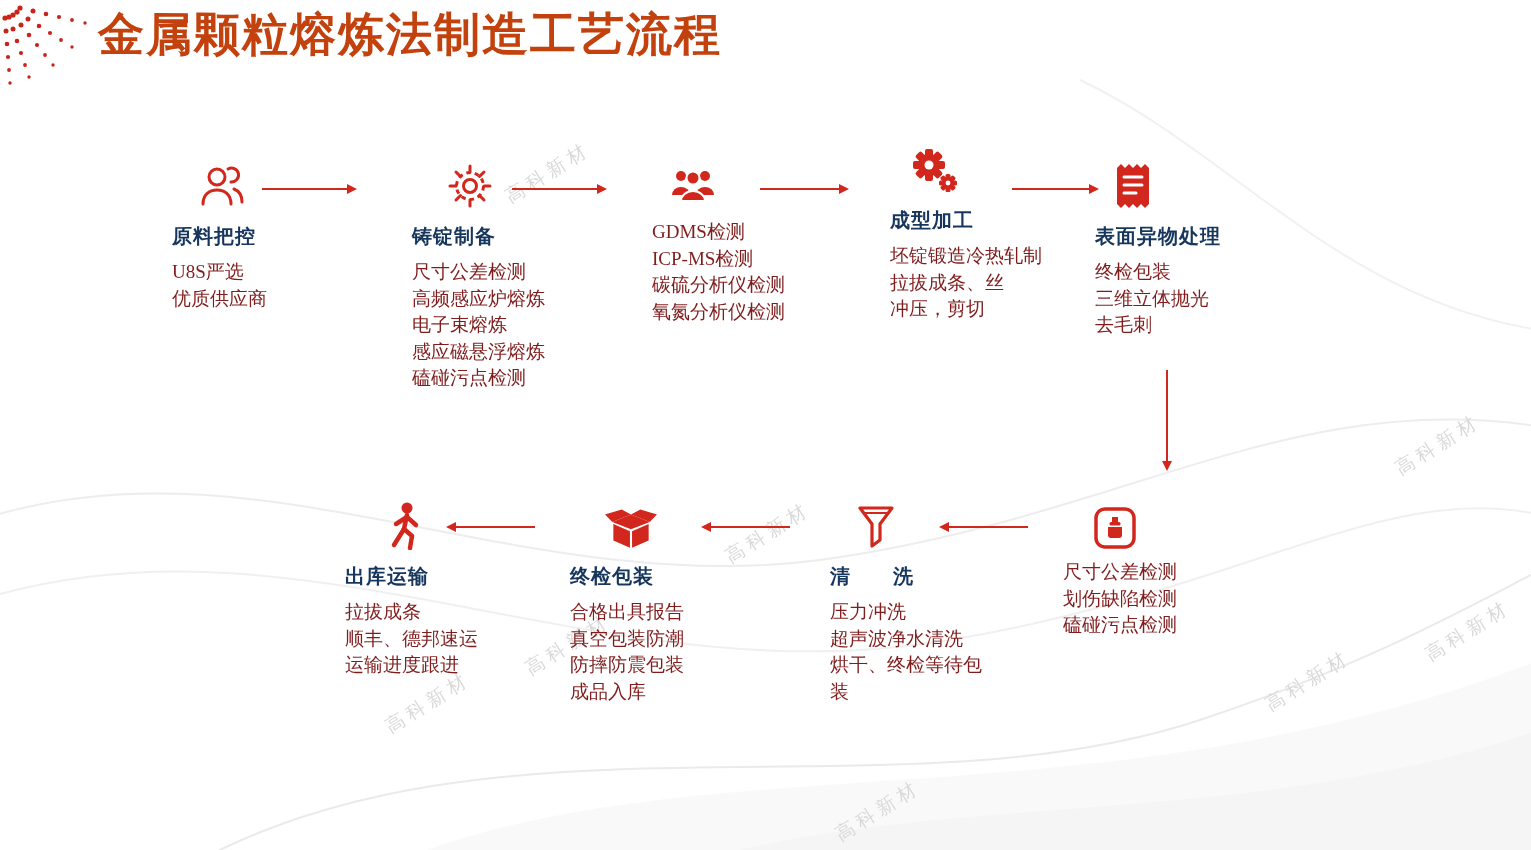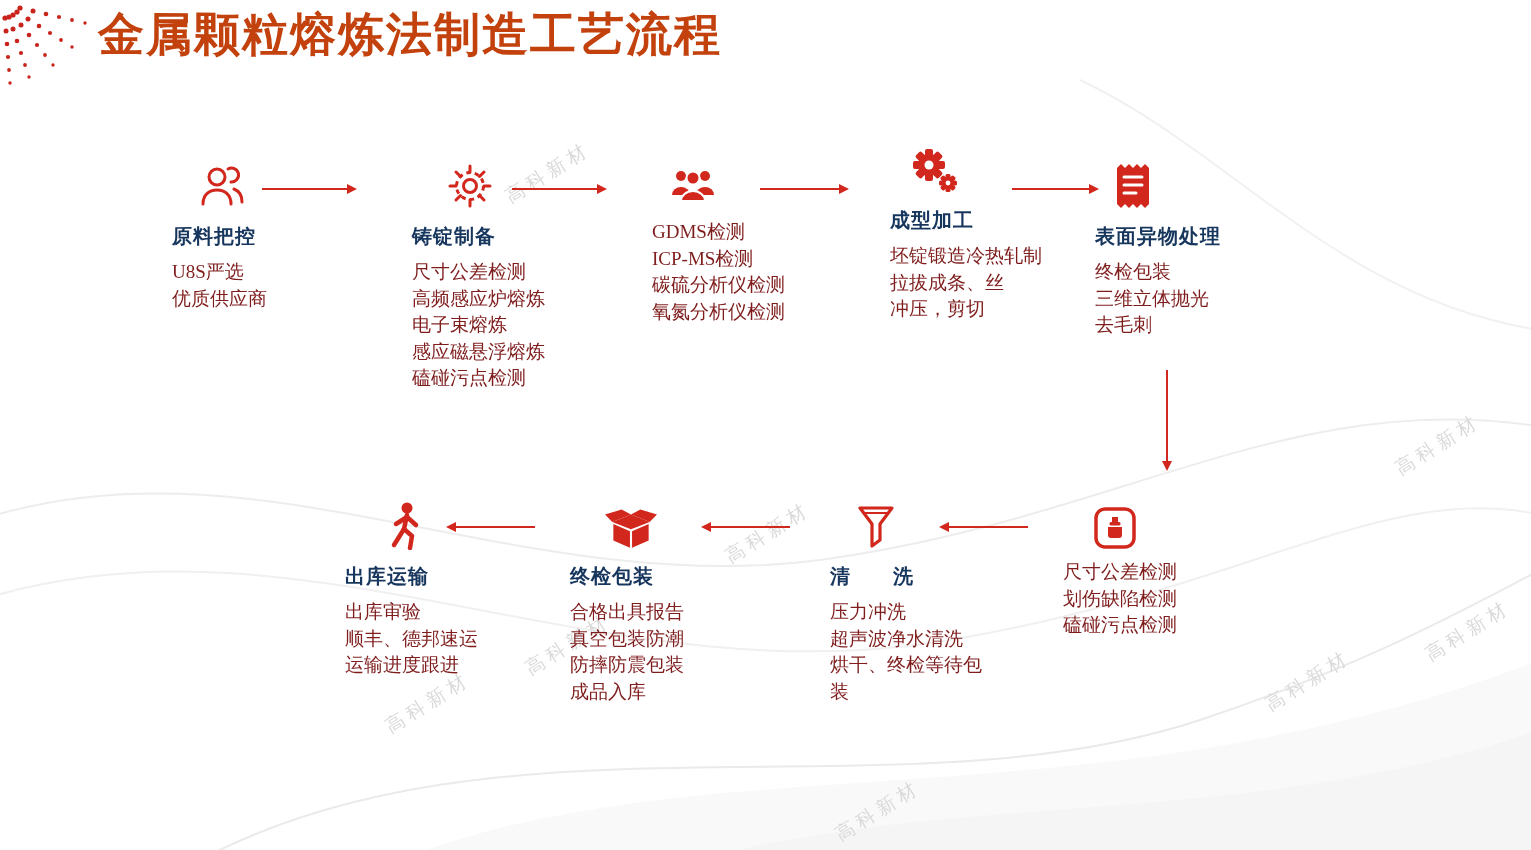--- a/index.html
+++ b/index.html
@@ -237,21 +237,21 @@
           <path d="M26 15 L23 29"></path>
           <path d="M23 29 L13 45"></path>
           <path d="M23 29 L31 36 L29 48"></path>
           <path d="M26 17 L15 24"></path>
           <path d="M26 17 L35 25"></path>
         </g>
       </svg>
     </div>
     <div class="step-title">出库运输</div>
     <div class="step-list">
-      <div>出库审验</div>
+      <div>拉拔成条</div>
       <div>顺丰、德邦速运</div>
       <div>运输进度跟进</div>
     </div>
   </div>
 
   <div class="step" style="left:570px;top:498px">
     <div class="icon-wrap" style="padding-left:34px">
       <svg width="54" height="50" viewBox="0 0 52 48">
         <g fill="#d2271d">
           <polygon points="26,14 8,21 26,28 44,21"></polygon>

